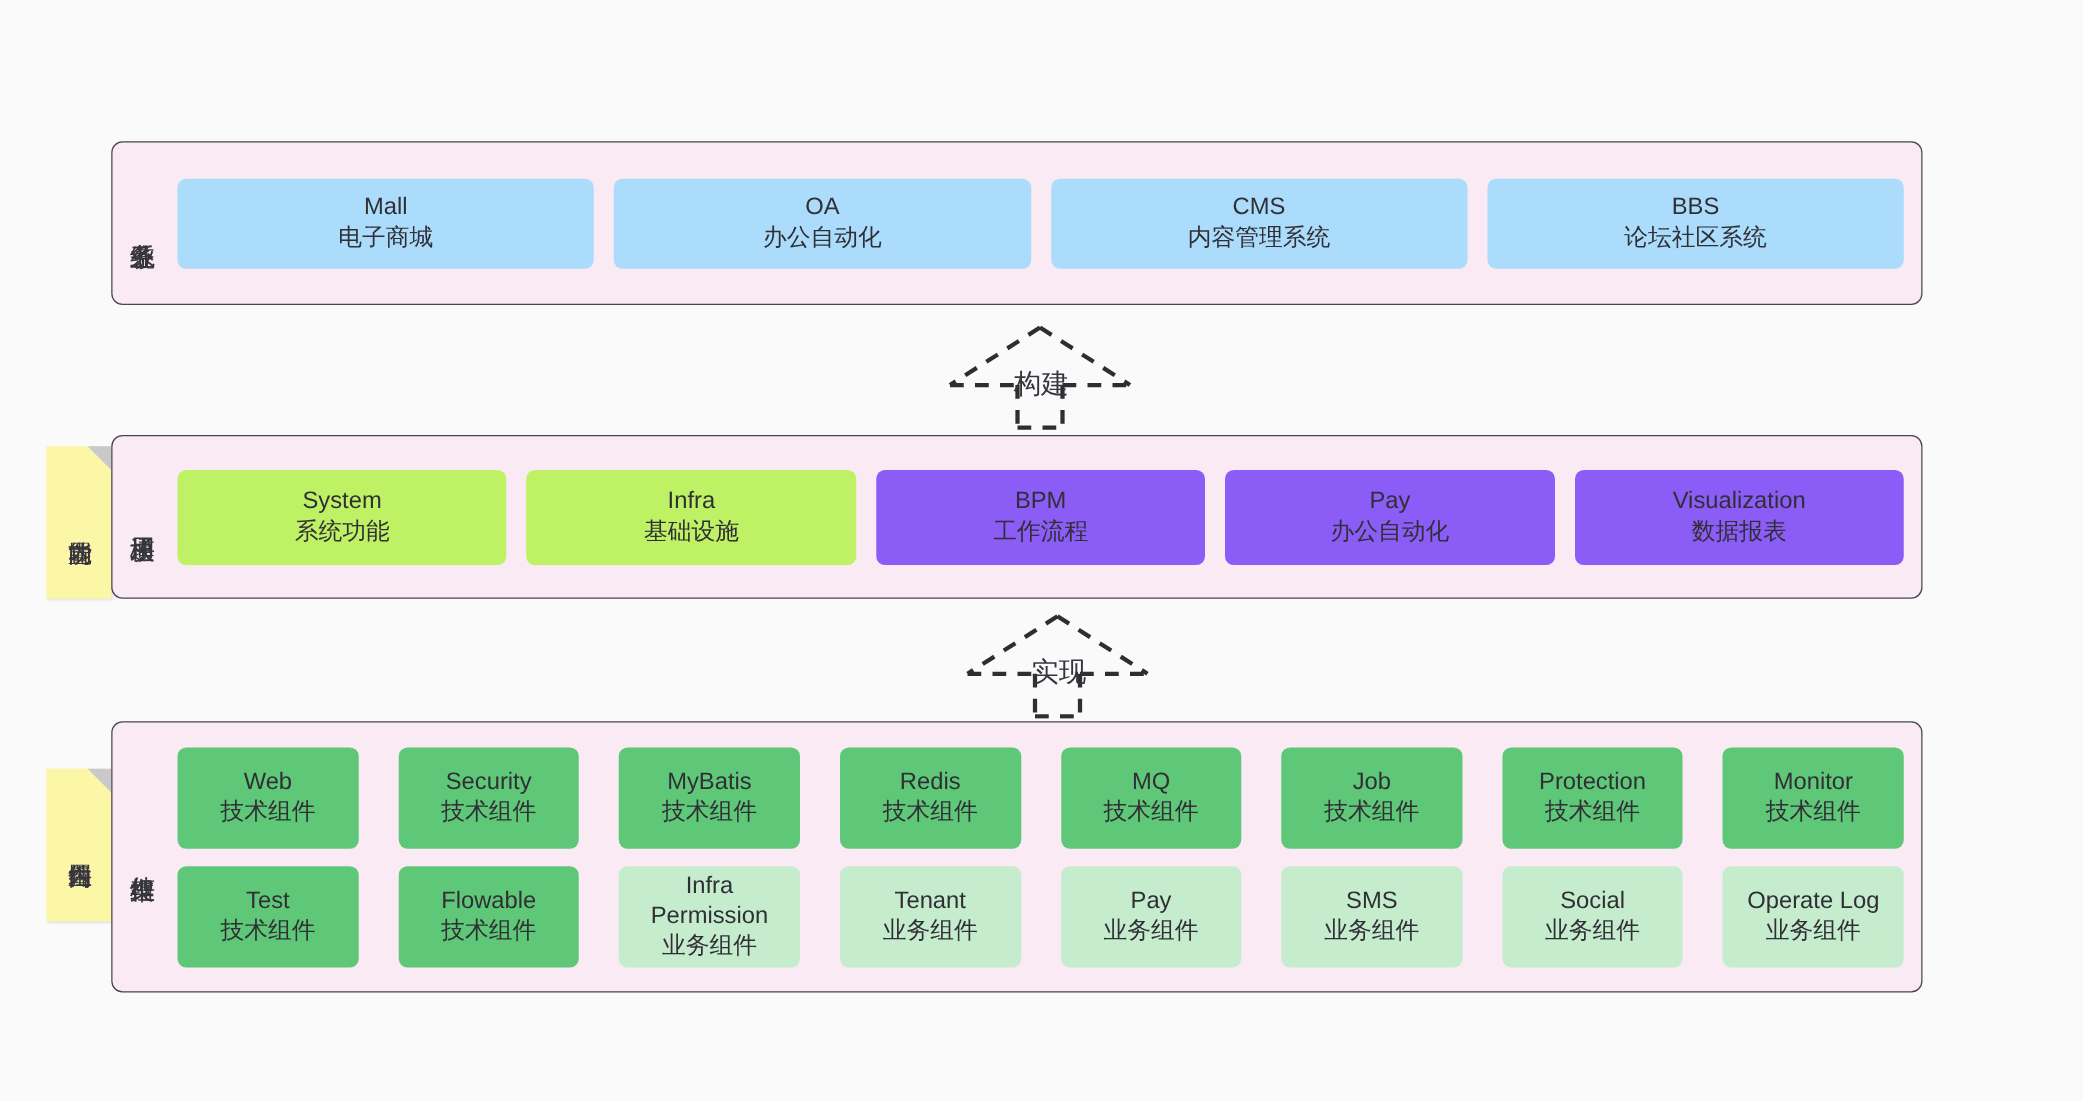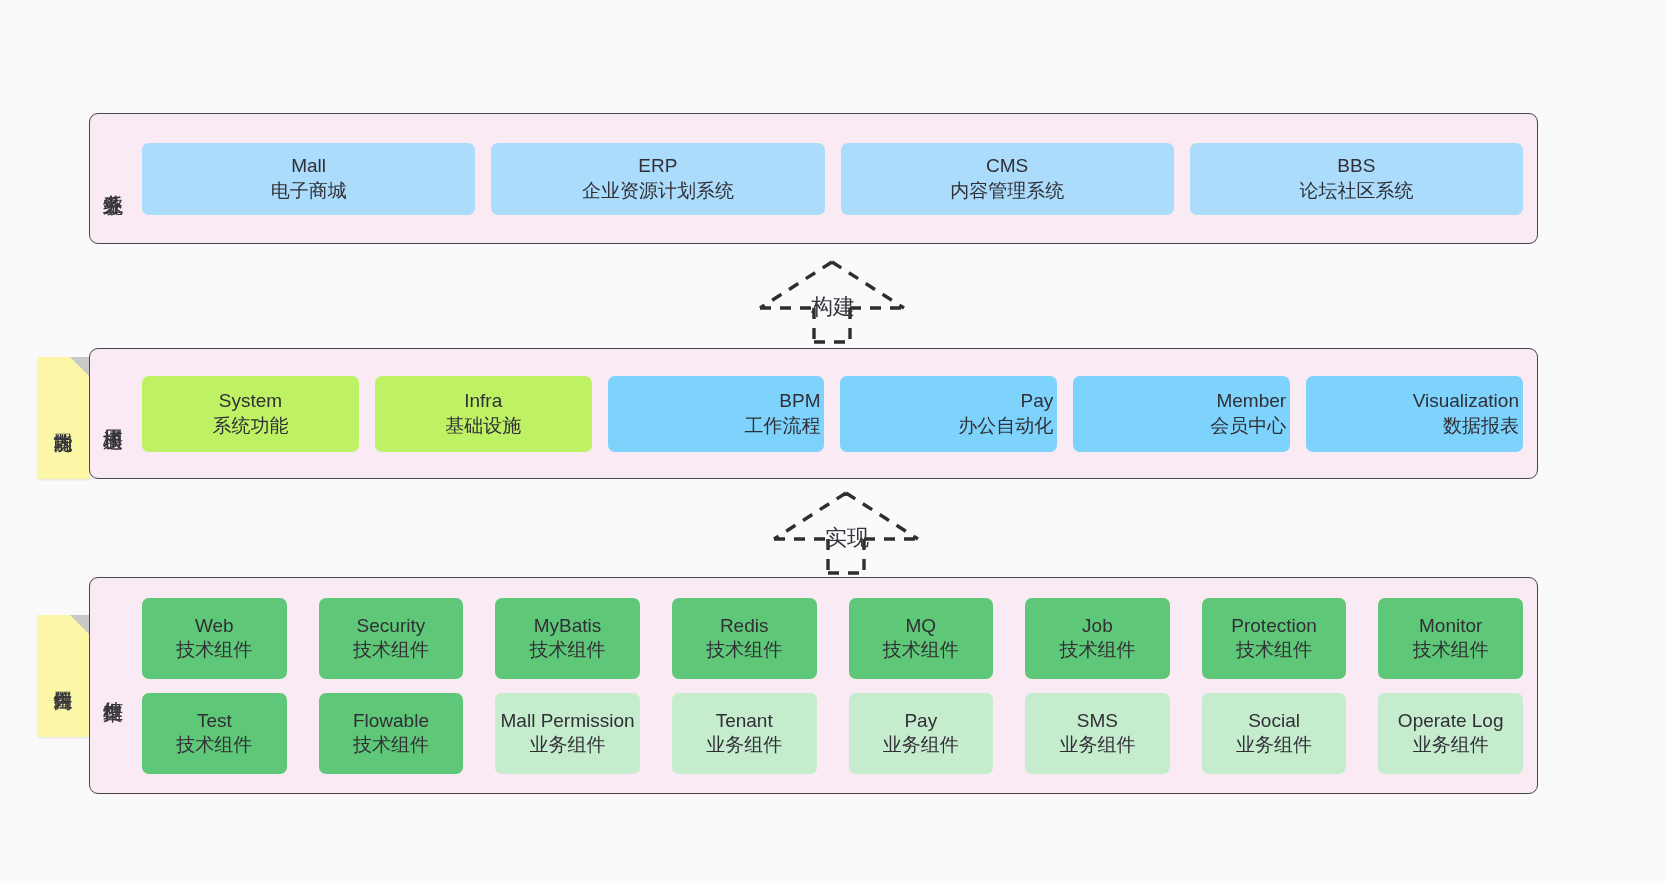--- a/index.html
+++ b/index.html
@@ -70,21 +70,21 @@
     padding: 6px 4px;
     box-sizing: border-box;
     min-width: 0;
   }
   .card .cap { white-space: normal; }
   .card .sub { white-space: nowrap; }
 
   
   .c-blue        { background: #abdcfb; }
   .c-red         { background: #bef264; }
-  .c-pink        { background: #7dd3fc; align-items: flex-end; }
+  .c-pink        { background: #8b5cf6; }
   .c-green       { background: #5fc878; }
   .c-lightgreen  { background: #c4eccd; }
 
   
   #layer-business {
     left: 89px; top: 113px; width: 1449px; height: 131px;
   }
   #layer-business .layer-body { padding-left: 6px; }
   #layer-business .card { height: 72px; }
 
@@ -151,22 +151,22 @@
 
 <div class="layer" id="layer-business">
   <div class="layer-title">业务系统</div>
   <div class="layer-body">
     <div class="row" id="business-row">
         <div class="card c-blue">
           <div class="cap">Mall</div>
           <div class="sub">电子商城</div>
         </div>
         <div class="card c-blue">
-          <div class="cap">ERP</div>
-          <div class="sub">企业资源计划系统</div>
+          <div class="cap">OA</div>
+          <div class="sub">办公自动化</div>
         </div>
         <div class="card c-blue">
           <div class="cap">CMS</div>
           <div class="sub">内容管理系统</div>
         </div>
         <div class="card c-blue">
           <div class="cap">BBS</div>
           <div class="sub">论坛社区系统</div>
         </div>
       </div>
@@ -196,24 +196,20 @@
         </div>
         <div class="card c-pink">
           <div class="cap">BPM</div>
           <div class="sub">工作流程</div>
         </div>
         <div class="card c-pink">
           <div class="cap">Pay</div>
           <div class="sub">办公自动化</div>
         </div>
         <div class="card c-pink">
-          <div class="cap">Member</div>
-          <div class="sub">会员中心</div>
-        </div>
-        <div class="card c-pink">
           <div class="cap">Visualization</div>
           <div class="sub">数据报表</div>
         </div>
       </div>
   </div>
 </div>
 
 <svg class="uml-arrow" id="arrow-impl" viewBox="0 0 160 86">
   <path d="M 80 4 L 152 50 M 80 4 L 8 50 M 8 50 L 62 50 M 98 50 L 152 50 M 62 50 L 62 84 M 98 50 L 98 84 M 62 84 L 98 84" fill="none" stroke="#2e2e2e" stroke-width="3.4" stroke-dasharray="11 9" stroke-linecap="butt"></path>
 </svg>
@@ -263,21 +259,21 @@
     <div class="row" id="framework-row2">
         <div class="card c-green">
           <div class="cap">Test</div>
           <div class="sub">技术组件</div>
         </div>
         <div class="card c-green">
           <div class="cap">Flowable</div>
           <div class="sub">技术组件</div>
         </div>
         <div class="card c-lightgreen">
-          <div class="cap">Mall Permission</div>
+          <div class="cap">Infra Permission</div>
           <div class="sub">业务组件</div>
         </div>
         <div class="card c-lightgreen">
           <div class="cap">Tenant</div>
           <div class="sub">业务组件</div>
         </div>
         <div class="card c-lightgreen">
           <div class="cap">Pay</div>
           <div class="sub">业务组件</div>
         </div>

